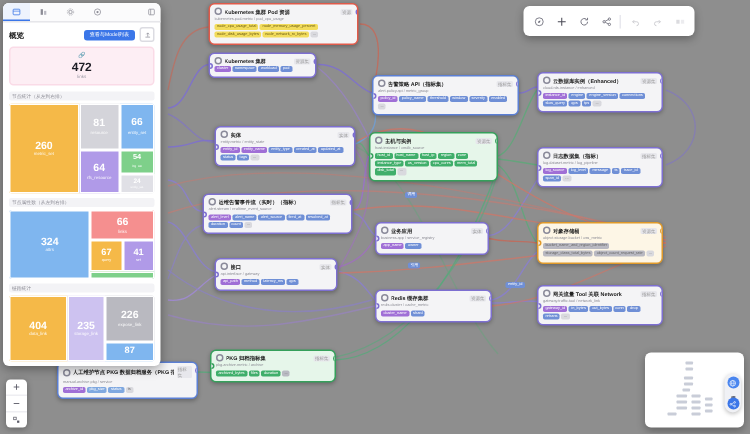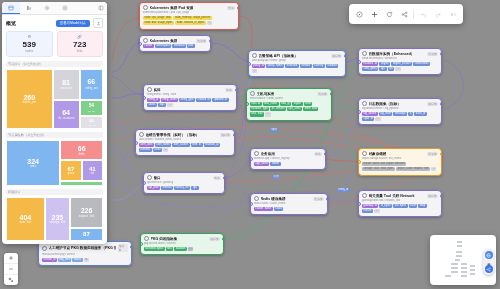--- a/index.html
+++ b/index.html
@@ -494,28 +494,23 @@
       <span class="pbtn">查看与Model列表</span>
       <span class="pico">
         <svg viewBox="0 0 16 16" style="width:5px;height:5px">
             <path d="M8 11V3M5 6l3-3 3 3" fill="none" stroke="#8b8b95" stroke-width="1.5"></path>
             <path d="M3 12h10" stroke="#8b8b95" stroke-width="1.5"></path>
           </svg>
       </span>
     </div>
 
     <div class="stats" id="stats-row">
-        <div class="stat nodes">
-          <div class="sico">⚙</div>
-          <div class="snum">539</div>
-          <div class="slbl">nodes</div>
-        </div>
         <div class="stat links">
           <div class="sico">🔗</div>
-          <div class="snum">723</div>
+          <div class="snum">472</div>
           <div class="slbl">links</div>
         </div>
       </div>
 
     <div id="sections">
         <div class="sectlbl">节点统计（从左到右排）</div>
         <div class="treemap" style="height: 60px;">
           <div class="tile" style="left: 0%; top: 0%; width: 48%; height: 100%; background: rgb(245, 185, 72);">
             <span class="tv" style="font-size:7px">260</span>
             <span class="tl" style="font-size:2.94px">metric_set</span>

